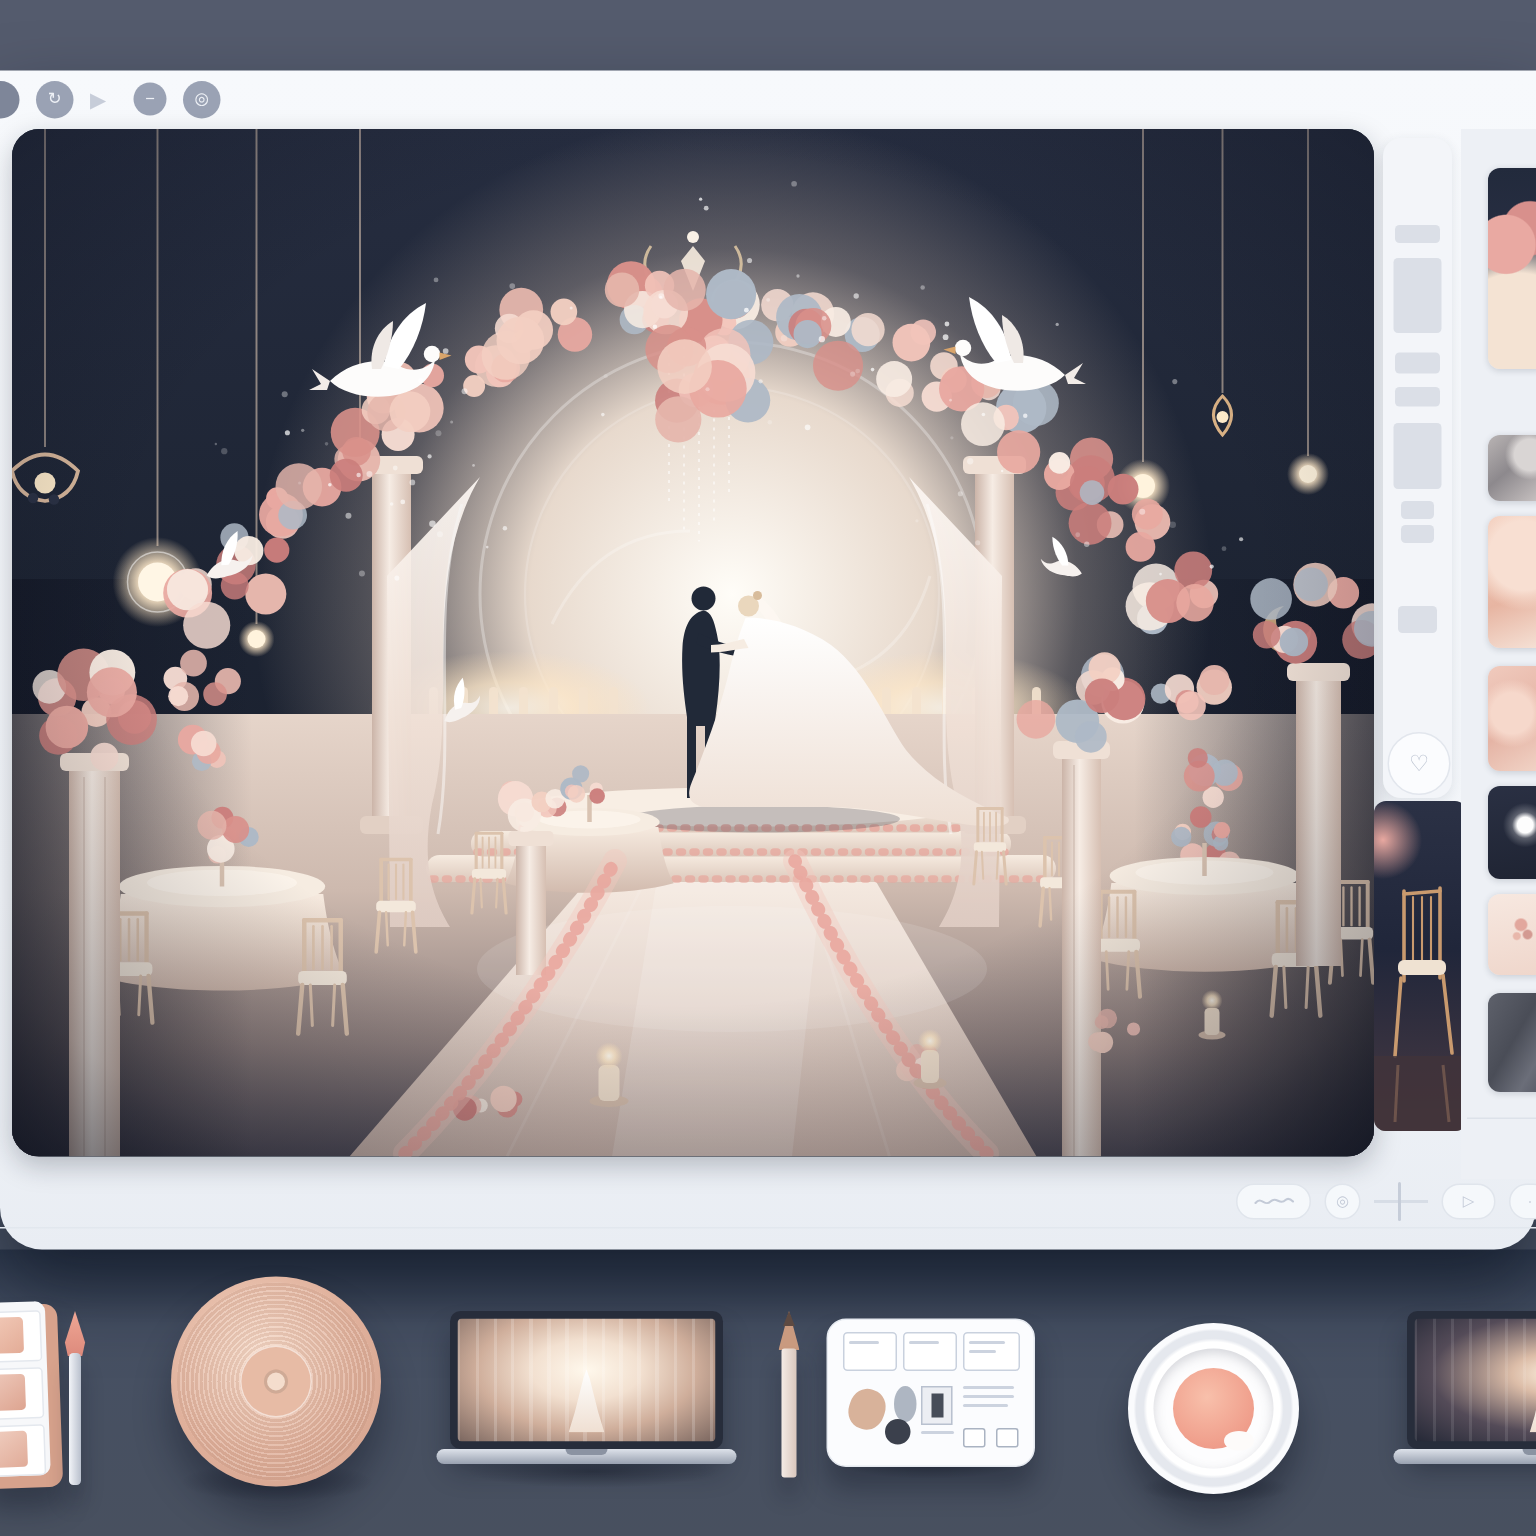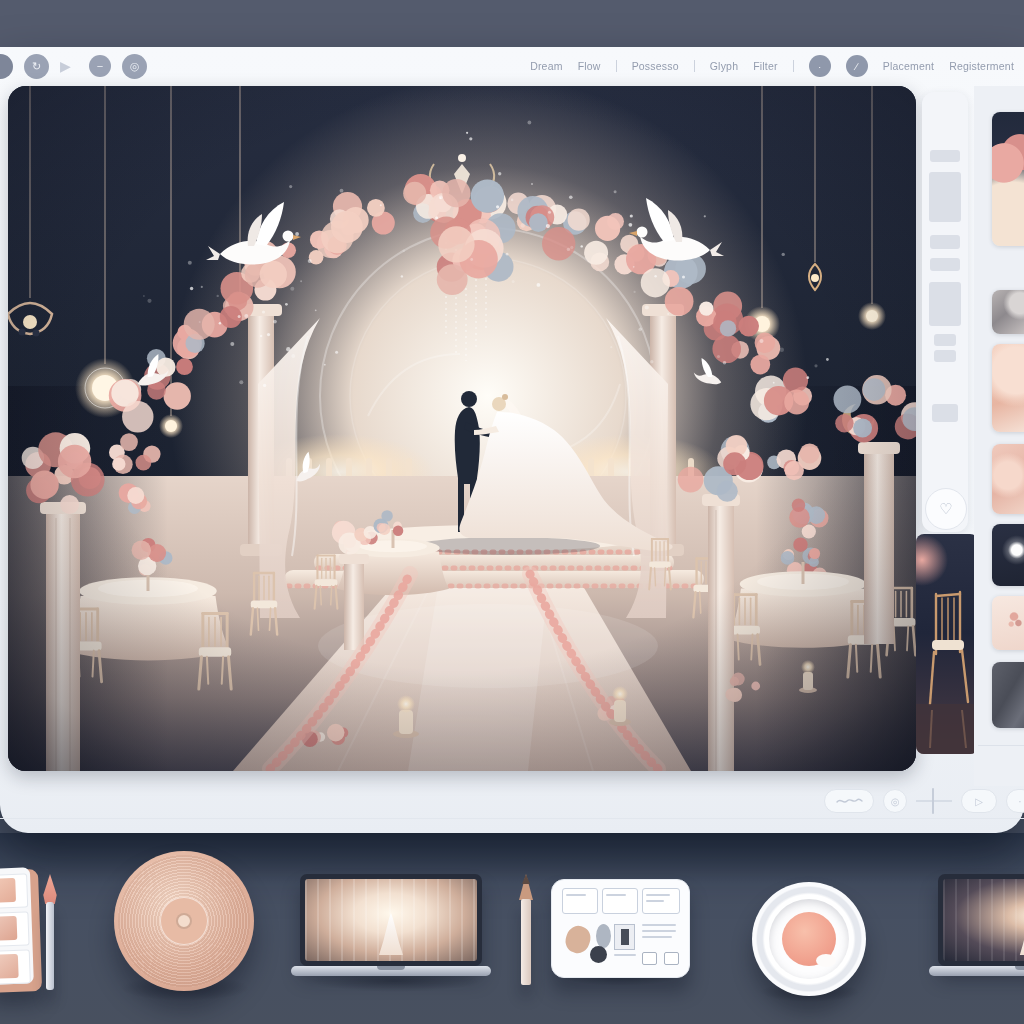--- a/index.html
+++ b/index.html
@@ -149,34 +149,20 @@
   <div class="hairline"></div>
 
   <div class="tb-left">
     <div class="cbtn" style="background:#7e8699;"></div>
     <div class="cbtn">↻</div>
     <div class="playbtn">▶</div>
     <div class="cbtn small">−</div>
     <div class="cbtn">◎</div>
   </div>
 
-  <div class="tb-right">
-    <span>Dream</span>
-    <span>Flow</span>
-    <span class="tb-sep"></span>
-    <span>Possesso</span>
-    <span class="tb-sep"></span>
-    <span>Glyph</span>
-    <span>Filter</span>
-    <span class="tb-sep"></span>
-    <span class="tb-circle">∙</span>
-    <span class="tb-circle">∕</span>
-    <span>Placement</span>
-    <span>Registerment</span>
-  </div>
 
   <div class="canvas-wrap">
     <svg width="908" height="685" viewBox="0 0 908 685">
       <defs>
         <linearGradient id="bgnavy" x1="0" y1="0" x2="0" y2="1">
           <stop offset="0" stop-color="#262d40"></stop>
             <stop offset=".45" stop-color="#1d2433"></stop>
             <stop offset="1" stop-color="#161c2a"></stop>
         </linearGradient>
         <radialGradient id="glow" cx=".5" cy=".5" r=".5">

